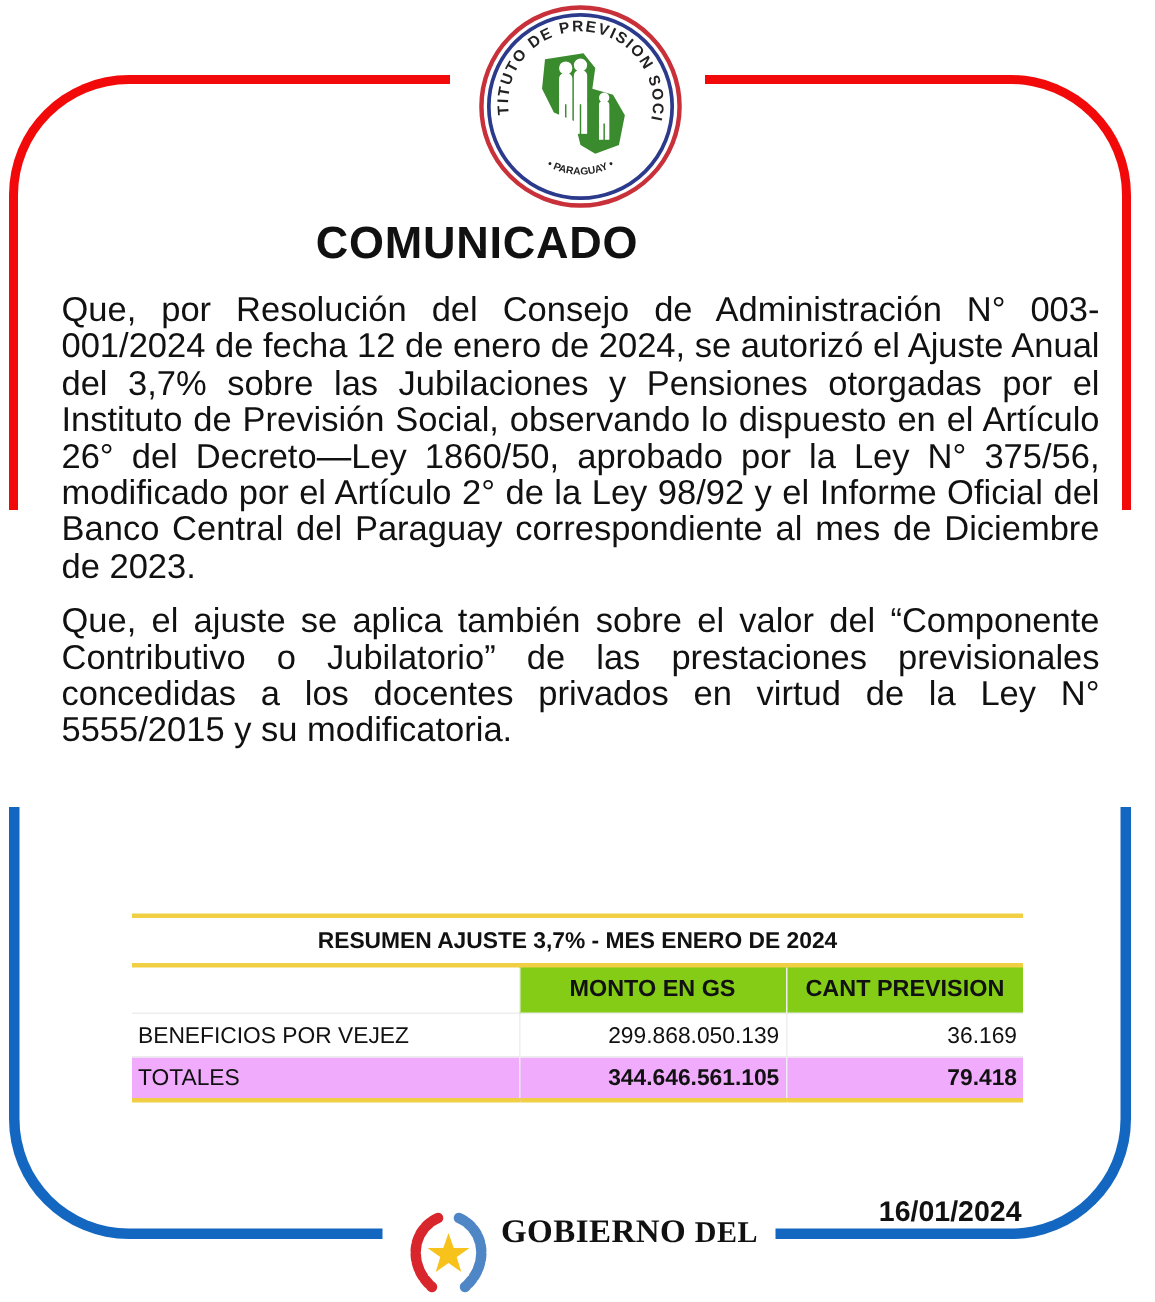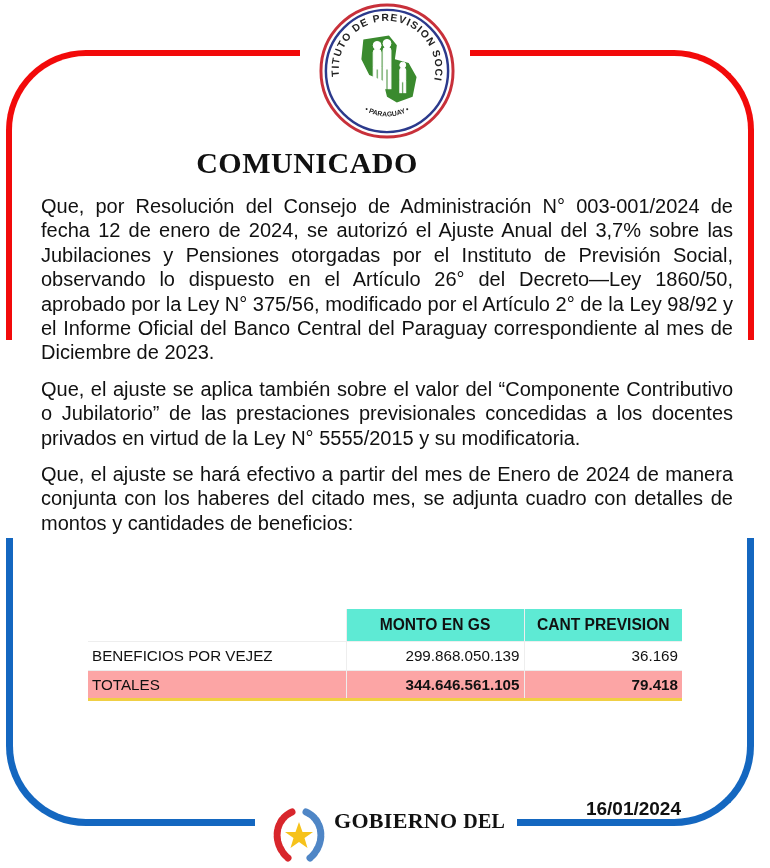--- a/index.html
+++ b/index.html
@@ -11,38 +11,38 @@
     border:6px solid #f20a0a; border-bottom:none; border-radius:80px 80px 0 0; box-sizing:border-box; }
   .frame-blue { position:absolute; left:6px; top:538px; width:748px; height:288px;
     border:7px solid #1467c0; border-top:none; border-radius:0 0 80px 80px; box-sizing:border-box; }
   .mask-top { position:absolute; left:300px; top:40px; width:170px; height:20px; background:#fff; }
   .mask-bottom { position:absolute; left:255px; top:812px; width:262px; height:20px; background:#fff; }
 
   
   .logo-ips { position:absolute; left:318px; top:2px; width:138px; height:138px; }
 
   .title { position:absolute; left:0; width:614px; top:146px; text-align:center;
-    font-family:Liberation Serif, serif; font-weight:bold; font-size:30px; letter-spacing:0.5px; color:#111; }
+    font-family:Liberation Sans, sans-serif; font-weight:bold; font-size:30px; letter-spacing:0.5px; color:#111;padding-left:11px; }
 
-  .body { position:absolute; left:41px; top:194px; width:692px; font-size:20px; line-height:24.4px;
+  .body { position:absolute; left:41px; top:194px; width:692px; font-size:23px; line-height:24.4px;
     text-align:justify; font-family:"Liberation Sans", sans-serif; }
   .body p { margin:0 0 12px 0; hyphens:manual; }
 
   
   .tbl { position:absolute; left:88px; top:609px; width:594px; border-collapse:collapse; font-size:15.2px; }
   .tbl td { padding:0 4px; height:29px; box-sizing:border-box; }
   .tbl .title-row td { text-align:center; font-weight:bold; border-top:3px solid #f0cf45; border-bottom:3px solid #f0cf45; height:33px; }
-  .tbl .head-row td.h { background:#5eead4; font-weight:bold; text-align:center; font-size:15.6px; }
+  .tbl .head-row td.h { background:#84cc16; font-weight:bold; text-align:center; font-size:15.6px; }
   .tbl .head-row td { height:32px; border-bottom:1px solid #eee; }
   .tbl .data-row td { border-bottom:1px solid #ececec; }
   .tbl td.num { text-align:right; }
   .tbl td.c1 { width:258px; }
   .tbl td.c2 { width:178px; border-right:1px solid #eee; border-left:1px solid #eee; }
   .tbl td.c3 { width:158px; }
-  .tbl .total-row td { background:#fca5a5; border-bottom:3px solid #f0cf45; }
+  .tbl .total-row td { background:#f0abfc; border-bottom:3px solid #f0cf45; }
   .tbl .total-row td.num { font-weight:bold; }
 
   .date { position:absolute; right:89px; top:798px; font-weight:bold; font-size:19px; }
 
   
   .gob { position:absolute; left:268px; top:806px; width:245px; height:58px; }
   .gob-text1 { position:absolute; left:66px; top:2px; font-family:"Liberation Serif", serif; font-weight:bold; font-size:22px; color:#111; letter-spacing:0.3px; }
   .gob-text1 small { font-size:20px; }
   .gob-text2 { position:absolute; left:66px; top:24px; font-family:"Liberation Serif", serif; font-weight:bold; font-size:30px; color:#111; letter-spacing:0.5px; }
 </style>
@@ -82,25 +82,27 @@
     <rect x="83" y="80" width="2" height="12"></rect>
     <rect x="87" y="80" width="2" height="12"></rect>
   </g>
 </svg>
 
 <div class="title">COMUNICADO</div>
 
 <div class="body">
   <p>Que, por Resolución del Consejo de Administración N° 003-001/2024 de fecha 12 de enero de 2024, se autorizó el Ajuste Anual del 3,7% sobre las Jubilaciones y Pensiones otorgadas por el Instituto de Previsión Social, observando lo dispuesto en el Artículo 26° del Decreto—Ley 1860/50, aprobado por la Ley N° 375/56, modi­ficado por el Artículo 2° de la Ley 98/92 y el Informe Oficial del Banco Central del Paraguay correspondiente al mes de Diciembre de 2023.</p>
   <p>Que, el ajuste se aplica también sobre el valor del “Componente Contributivo o Ju­bilatorio” de las prestaciones previsionales concedidas a los docentes privados en virtud de la Ley N° 5555/2015 y su modificatoria.</p>
-  <p>Que, el ajuste se hará efectivo a partir del mes de Enero de 2024 de manera con­junta con los haberes del citado mes, se adjunta cuadro con detalles de montos y cantidades de beneficios:</p>
 </div>
 
 <table class="tbl">
   <tbody>
+      <tr class="title-row">
+    <td colspan="3">RESUMEN AJUSTE 3,7% -  MES ENERO DE 2024</td>
+  </tr>
   <tr class="head-row">
     <td class="c1"></td>
     <td class="c2 h">MONTO EN GS</td>
     <td class="c3 h">CANT PREVISION</td>
   </tr>
   <tr class="data-row">
     <td class="c1">BENEFICIOS POR VEJEZ</td>
     <td class="c2 num">299.868.050.139</td>
     <td class="c3 num">36.169</td>
   </tr>

